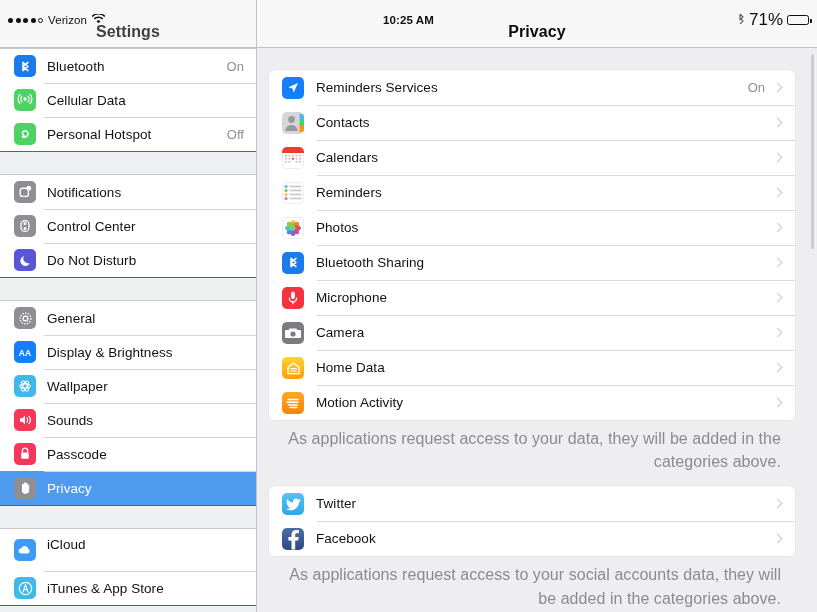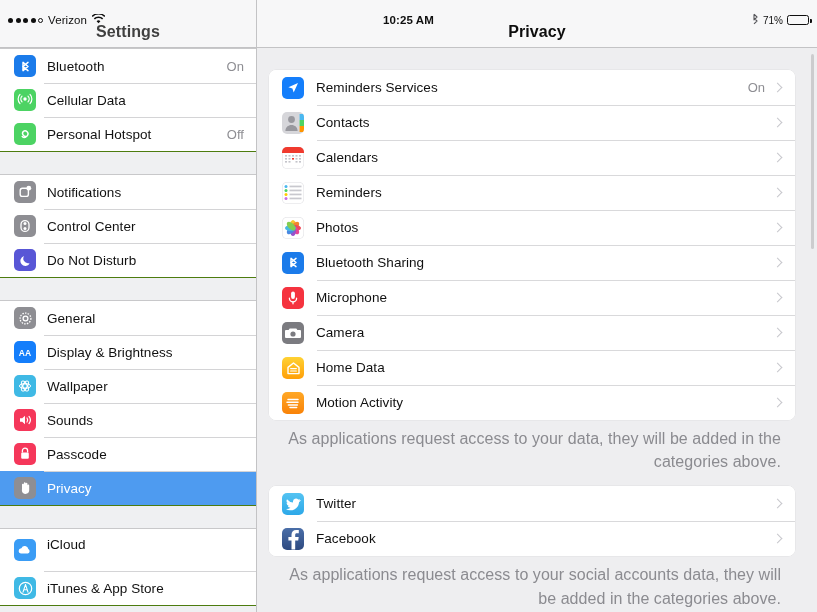--- a/index.html
+++ b/index.html
@@ -23,21 +23,21 @@
   .sb-dots { display: flex; align-items: center; gap: 2.5px; }
   .dot { width: 5px; height: 5px; border-radius: 50%; background: #0f0f0f; }
   .dot.hollow { background: transparent; border: 1px solid #0f0f0f; width: 5px; height: 5px; }
   .sb-carrier { font-size: 11.5px; letter-spacing: .1px; }
   .sb-center {
     position: absolute; left: 0; right: 0; text-align: center;
     font-size: 11.5px; font-weight: bold; letter-spacing: .1px;
   }
   .sb-right {
     margin-left: auto; display: flex; align-items: center; gap: 4px;
-    padding-right: 8px; font-size: 10px;
+    padding-right: 8px; font-size: 17px;
   }
   .batt {
     width: 22px; height: 10px; border: 1px solid #0f0f0f; border-radius: 2.5px;
     position: relative; padding: 1px;
   }
   .batt::after {
     content: ""; position: absolute; right: -3.5px; top: 3px;
     width: 2px; height: 4px; background: #0f0f0f; border-radius: 0 1px 1px 0;
   }
   .batt-fill { height: 100%; background: #0f0f0f; border-radius: 1px; }

